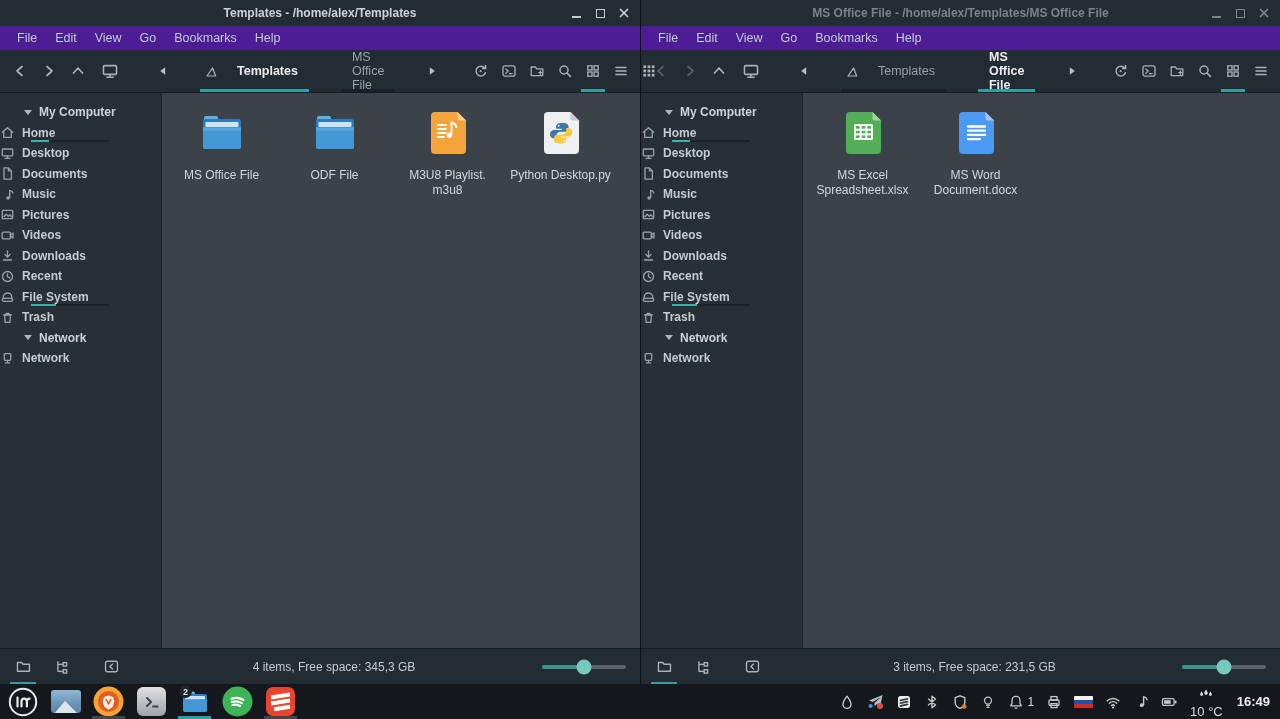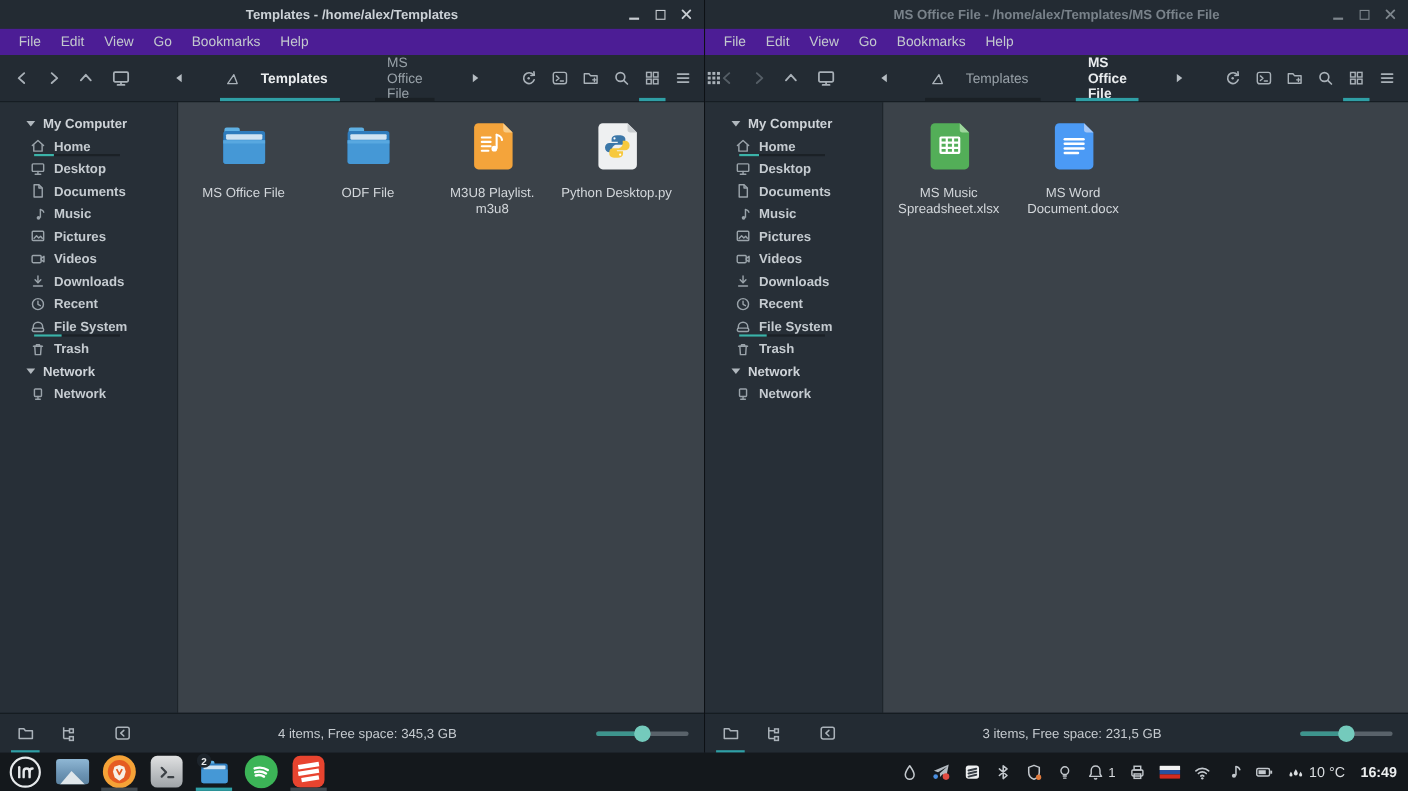--- a/index.html
+++ b/index.html
@@ -41,21 +41,21 @@
   .tab-label { font-size:12.5px; color:#98a1a8; padding:0 13px; }
   .tab-group.active .tab-label { color:#e9ecee; font-weight:bold; }
   .pencil-slot { width:26px; display:flex; align-items:center; justify-content:center; color:#a9b1b8; }
   .action-group { margin-left:auto; display:flex; padding-right:3px; }
   .action-group .tool-btn { width:28px; }
 
   .window-body { flex:1; display:flex; min-height:0; }
   .sidebar { flex:0 0 162px; background:#272f37; padding-top:9px; border-right:1px solid #1d242a; overflow:hidden; }
   .side-header { display:flex; align-items:center; gap:7px; height:20.5px; padding-left:24px; font-size:12px; font-weight:bold; color:#ced3d8; }
   .tri { width:0; height:0; border-left:4px solid transparent; border-right:4px solid transparent; border-top:5px solid #b0b7bd; }
-  .side-item { position:relative; display:flex; align-items:center; gap:7px; height:20.5px; padding-left:27px; color:#9aa3aa; }
+  .side-item { position:relative; display:flex; align-items:center; gap:7px; height:20.5px; color:#9aa3aa; }
   .slabel { font-size:12px; font-weight:bold; color:#c5cbd0; }
   .usage { position:absolute; left:31px; bottom:1px; width:78px; height:2px; background:#1b2126; }
   .usage-fill { height:100%; background:#3bb3a9; }
   .u-home { width:18px; } .u-fs { width:25px; }
   .sicon { width:15px; height:15px; flex:0 0 15px; }
 
   .content { flex:1; background:#3b4249; padding:6px 0 0 3px; display:flex; flex-wrap:wrap; align-content:flex-start; }
   .file-item { width:113px; display:flex; flex-direction:column; align-items:center; padding-top:8px; }
   .file-icon { width:52px; height:52px; display:flex; align-items:center; justify-content:center; }
   .file-label { margin-top:9px; font-size:12px; line-height:1.25; color:#d3d7db; text-align:center; }
@@ -84,21 +84,21 @@
   .tbar { position:absolute; left:5px; right:5px; height:3.5px; background:#ffffff; transform:rotate(-9deg); }
   .tb1 { top:7px; } .tb2 { top:13px; } .tb3 { top:19px; left:8px; }
 
   .tray { margin-left:auto; display:flex; align-items:center; gap:12px; color:#c3c8cd; }
   .tray svg { display:block; }
   .flag-ru { width:19px; height:12px; display:flex; flex-direction:column; border-radius:1px; overflow:hidden; }
   .flag-ru div { flex:1; }
   .f-w { background:#f2f2f2; } .f-b { background:#27509e; } .f-r { background:#d32b1e; }
   .bell-wrap { display:flex; align-items:center; gap:3px; }
   .bell-count { font-size:12px; color:#d7dadd; }
-  .weather { display:flex; align-items:center; gap:4px; font-size:13px; color:#dadde0; }
+  .weather { display:flex; align-items:center; gap:4px; font-size:13px; color:#dadde0;flex-direction:column; }
   .time { font-size:13px; font-weight:bold; color:#eceeef; margin:0 4px 0 2px; }
 </style>
 </head>
 <body>
 
 <svg width="0" height="0" style="position:absolute" aria-hidden="true">
   <defs>
     <symbol id="chev-l" viewBox="0 0 16 16">
         <polyline points="10,3.5 5,8 10,12.5" fill="none" stroke="currentColor" stroke-width="1.7" stroke-linecap="round" stroke-linejoin="round"></polyline>
       </symbol>
@@ -878,21 +878,21 @@
           </div>
       </div>
       <div class="content">
         <div class="file-item">
           <div class="file-icon">
               <svg width="48" height="48">
                 <use href="#doc-excel"></use>
               </svg>
             </div>
           <div class="file-label">
-              <span>MS Music</span>
+              <span>MS Excel</span>
               <span>Spreadsheet.xlsx</span>
             </div>
         </div>
         <div class="file-item">
           <div class="file-icon">
               <svg width="48" height="48">
                 <use href="#doc-word"></use>
               </svg>
             </div>
           <div class="file-label">

